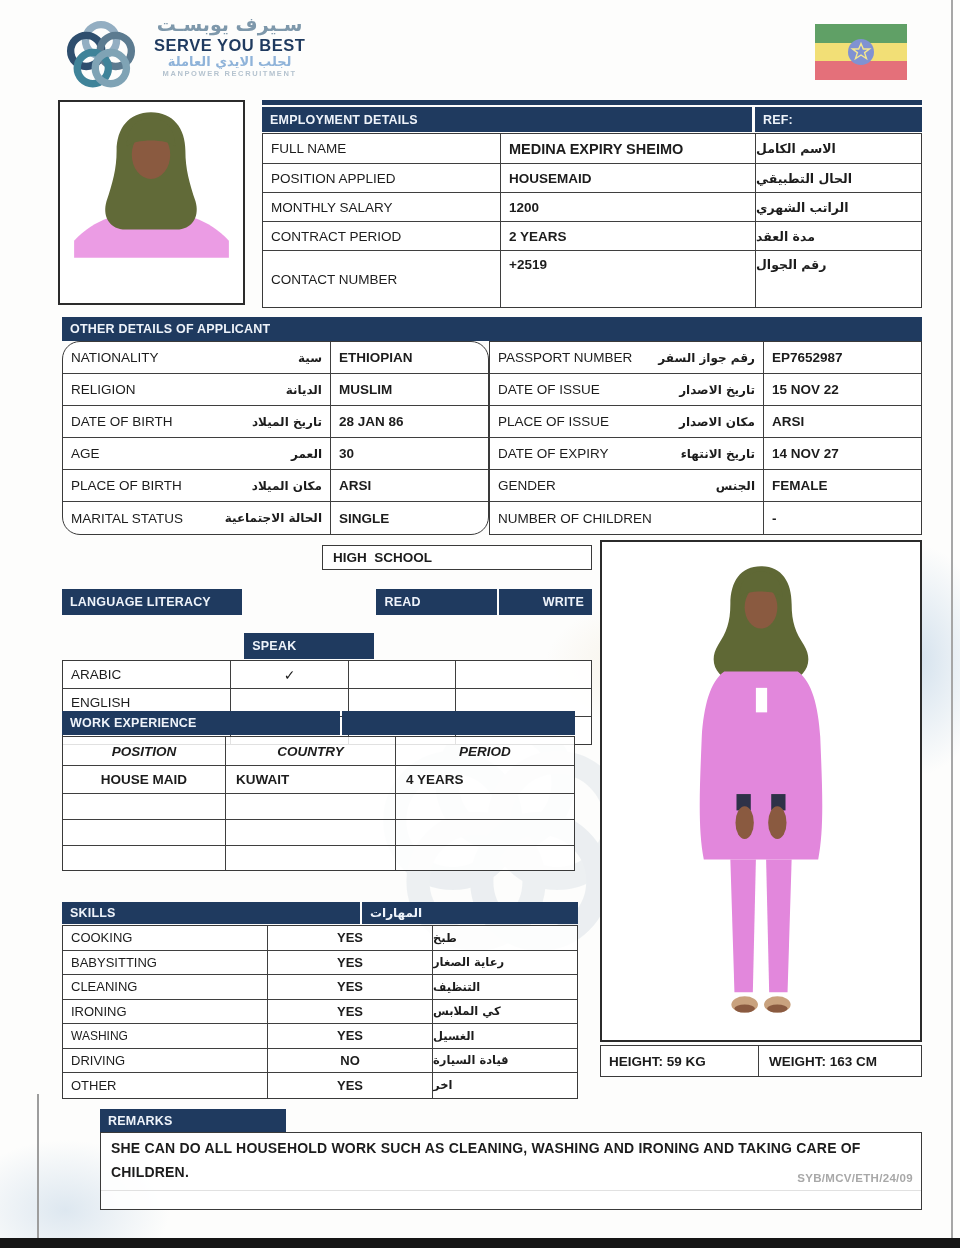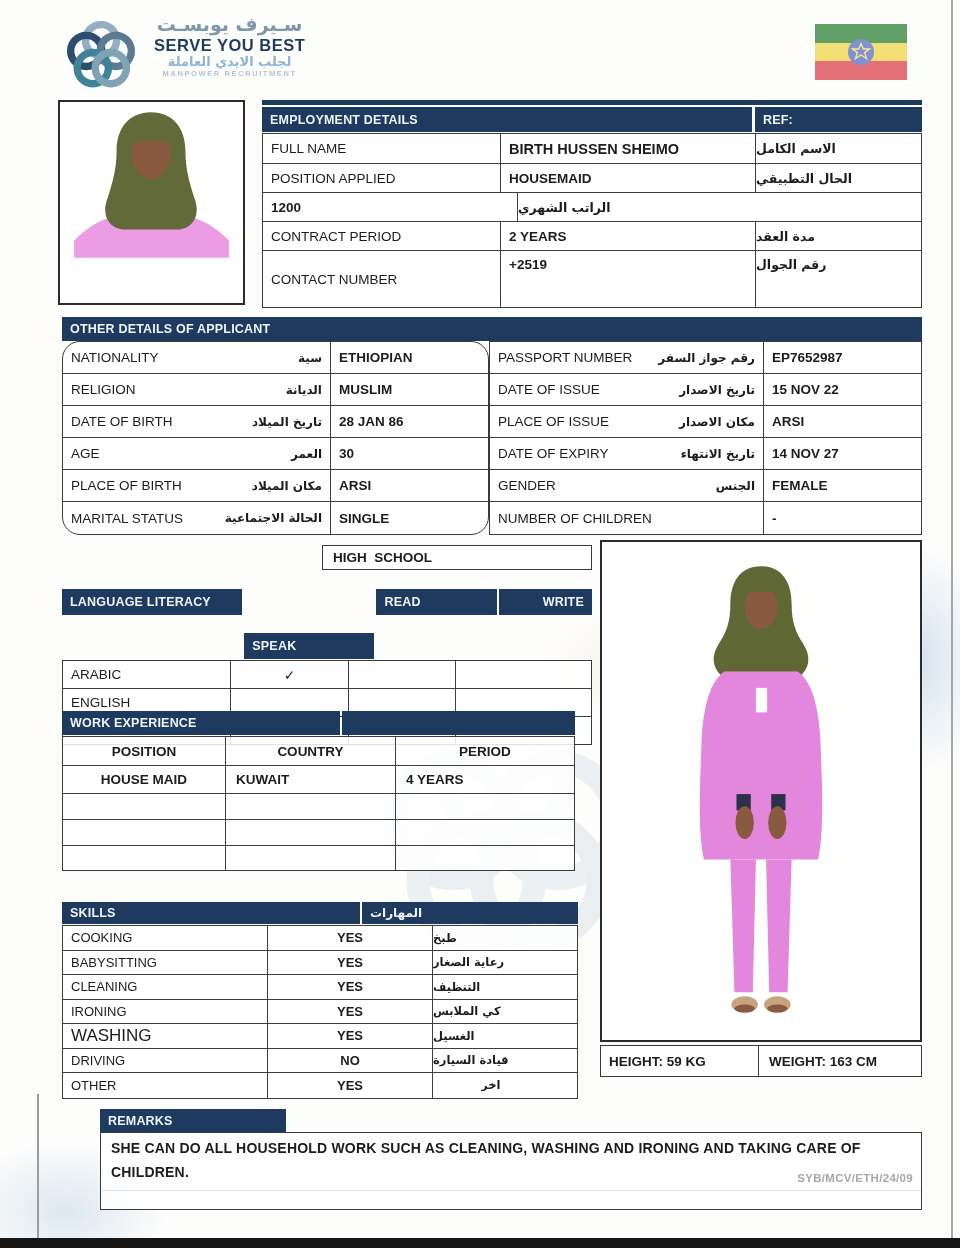--- a/index.html
+++ b/index.html
@@ -84,29 +84,30 @@
 
   <div class="abs" style="left:262px;top:100px;width:660px;">
     <div class="navy" style="height:5px;margin-bottom:2px;"></div>
     <div style="display:flex;gap:3px;margin-bottom:1px;">
       <div class="navy hdr-txt" style="width:474px;height:25px;">EMPLOYMENT DETAILS</div>
       <div class="navy hdr-txt" style="flex:1;height:25px;">REF:</div>
     </div>
     <div class="tbl">
       <div class="trow" style="height:30px;">
         <div class="tcell lbl" style="width:238px;">FULL NAME</div>
-        <div class="tcell val" style="width:255px;font-size:14.5px;">BIRTH HUSSEN SHEIMO</div>
+        <div class="tcell val" style="width:255px;font-size:14.5px;">MEDINA EXPIRY SHEIMO</div>
         <div class="tcell arv ar" style="flex:1;">الاسم الكامل</div>
       </div>
       <div class="trow" style="height:29px;">
         <div class="tcell lbl" style="width:238px;">POSITION APPLIED</div>
         <div class="tcell val" style="width:255px;">HOUSEMAID</div>
         <div class="tcell arv ar" style="flex:1;">الحال التطبيقي</div>
       </div>
       <div class="trow" style="height:29px;">
+        <div class="tcell lbl" style="width:238px;">MONTHLY SALARY</div>
         <div class="tcell val" style="width:255px;">1200</div>
         <div class="tcell arv ar" style="flex:1;">الراتب الشهري</div>
       </div>
       <div class="trow" style="height:29px;">
         <div class="tcell lbl" style="width:238px;">CONTRACT PERIOD</div>
         <div class="tcell val" style="width:255px;">2 YEARS</div>
         <div class="tcell arv ar" style="flex:1;">مدة العقد</div>
       </div>
       <div class="trow" style="height:56px;">
         <div class="tcell lbl" style="width:238px;">CONTACT NUMBER</div>
@@ -263,21 +264,21 @@
       </div>
     </div>
   </div>
 
   <div class="abs" style="left:62px;top:711px;width:513px;">
     <div style="display:flex;gap:2px;margin-bottom:1px;">
       <div class="navy hdr-txt" style="width:262px;height:24px;">WORK EXPERIENCE</div>
       <div class="navy" style="flex:1;height:24px;"></div>
     </div>
     <div class="tbl">
-      <div class="trow" style="height:29px;">
+      <div class="trow" style="height:29px;font-style:italic;">
         <div class="tcell" style="width:163px;justify-content:center;font-weight:bold;font-size:13.5px;">POSITION</div>
         <div class="tcell" style="width:170px;justify-content:center;font-weight:bold;font-size:13.5px;">COUNTRY</div>
         <div class="tcell" style="flex:1;justify-content:center;font-weight:bold;font-size:13.5px;">PERIOD</div>
       </div>
       <div class="trow" style="height:28px;">
         <div class="tcell" style="width:163px;justify-content:center;font-weight:600;font-size:13.5px;">HOUSE MAID</div>
         <div class="tcell" style="width:170px;padding-left:10px;font-weight:600;font-size:13.5px;">KUWAIT</div>
         <div class="tcell" style="flex:1;padding-left:10px;font-weight:600;font-size:13.5px;">4 YEARS</div>
       </div>
       <div class="trow" style="height:26px;">
@@ -318,33 +319,33 @@
         <div class="tcell lbl" style="width:205px;font-size:13px;">CLEANING</div>
         <div class="tcell" style="width:165px;justify-content:center;font-weight:600;font-size:13px;">YES</div>
         <div class="tcell arv ar" style="flex:1;font-size:11.5px;">التنظيف</div>
       </div>
       <div class="trow" style="height:24.5px;">
         <div class="tcell lbl" style="width:205px;font-size:13px;">IRONING</div>
         <div class="tcell" style="width:165px;justify-content:center;font-weight:600;font-size:13px;">YES</div>
         <div class="tcell arv ar" style="flex:1;font-size:11.5px;">كي الملابس</div>
       </div>
       <div class="trow" style="height:24.5px;">
-        <div class="tcell lbl" style="width:205px;font-size:17px;">WASHING</div>
+        <div class="tcell lbl" style="width:205px;font-size:12px;">WASHING</div>
         <div class="tcell" style="width:165px;justify-content:center;font-weight:600;font-size:13px;">YES</div>
         <div class="tcell arv ar" style="flex:1;font-size:11.5px;">الغسيل</div>
       </div>
       <div class="trow" style="height:24.5px;">
         <div class="tcell lbl" style="width:205px;font-size:13px;">DRIVING</div>
         <div class="tcell" style="width:165px;justify-content:center;font-weight:600;font-size:13px;">NO</div>
         <div class="tcell arv ar" style="flex:1;font-size:11.5px;">قيادة السيارة</div>
       </div>
       <div class="trow" style="height:24.5px;">
         <div class="tcell lbl" style="width:205px;font-size:13px;">OTHER</div>
         <div class="tcell" style="width:165px;justify-content:center;font-weight:600;font-size:13px;">YES</div>
-        <div class="tcell arv ar" style="flex:1;font-size:11.5px;margin-left:48px;">اخر</div>
+        <div class="tcell arv ar" style="flex:1;font-size:11.5px;">اخر</div>
       </div>
     </div>
   </div>
 
   <div class="abs frame center" style="left:600px;top:540px;width:322px;height:502px;">
     <svg width="210" height="480" viewBox="0 0 200 470">
       <rect width="200" height="470" fill="#ffffff"></rect>
       <path d="M100,15 C80,15 70,30 70,52 C70,70 66,80 58,92 C48,108 56,124 74,128 L126,128 C144,124 152,108 142,92 C134,80 130,70 130,52 C130,30 120,15 100,15 Z" fill="#5f6835"></path>
       <ellipse cx="100" cy="55" rx="16" ry="21" fill="#8a5a40"></ellipse>
       <path d="M100,20 C86,20 79,31 79,45 C86,38 114,38 121,45 C121,31 114,20 100,20 Z" fill="#5f6835"></path>

